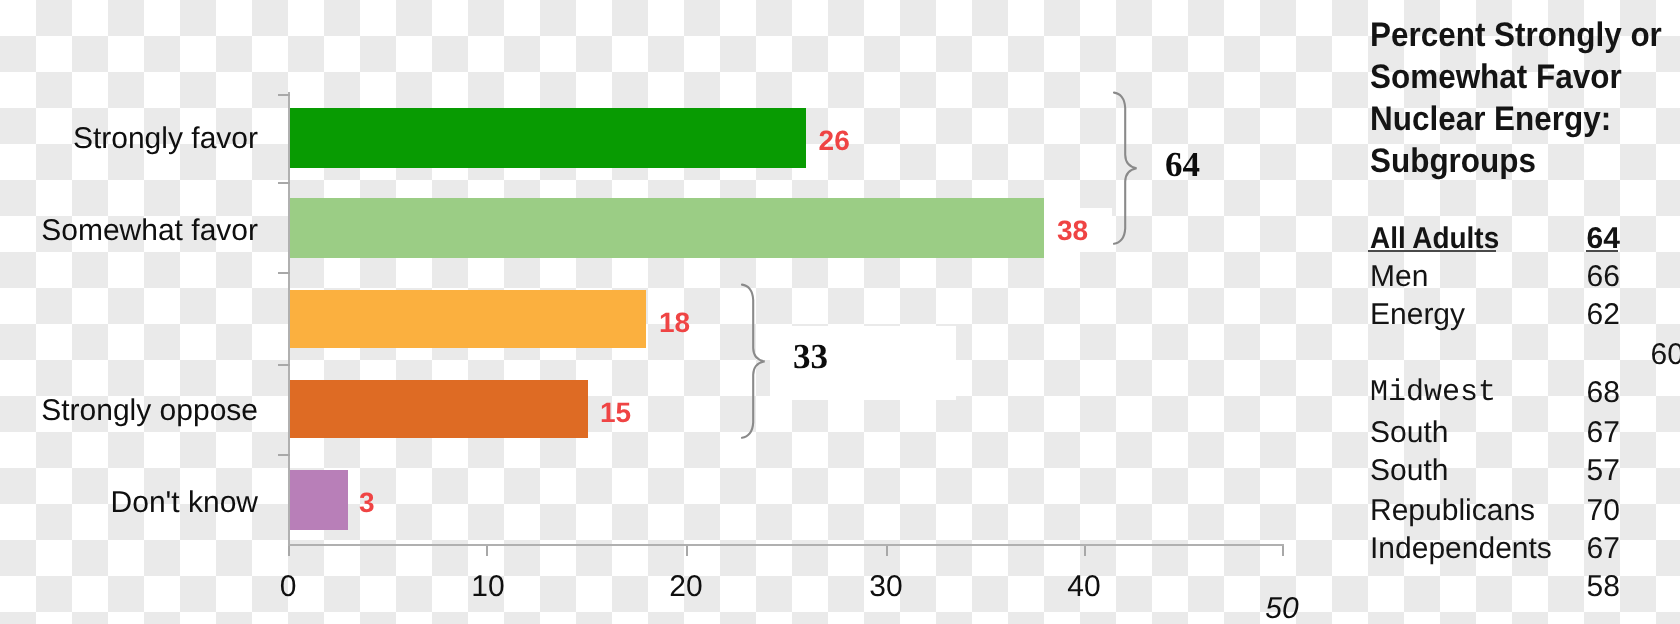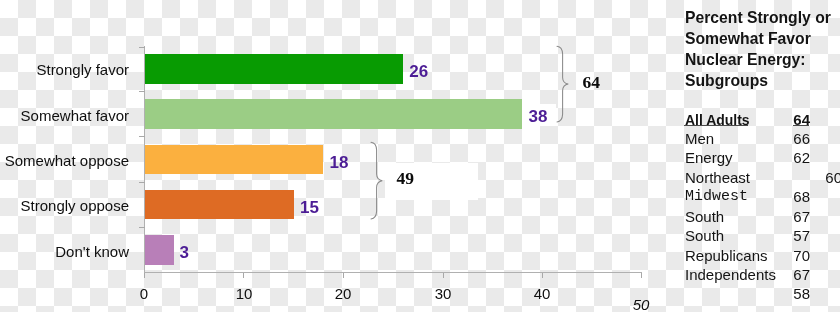--- a/index.html
+++ b/index.html
@@ -7,40 +7,39 @@
     font-family:"Liberation Sans", sans-serif;
     background-color:#ffffff;
     background-image: conic-gradient(#eaeaea 25%, #ffffff 0 50%, #eaeaea 0 75%, #ffffff 0);
     background-size:36px 36px;
     background-position:18px 18px;
   }
   .root{position:absolute;inset:0;opacity:0.999;}
   .abs{position:absolute;}
   .bar{position:absolute;}
   .catlabel{position:absolute;text-align:right;font-size:15px;color:#0f0f0f;white-space:nowrap;}
-  .dlabel{position:absolute;font-size:17px;font-weight:bold;color:#4c1d95;white-space:nowrap;}
+  .dlabel{position:absolute;font-size:14px;font-weight:bold;color:#ef4444;white-space:nowrap;}
   .ticklabel{position:absolute;font-size:15px;color:#0f0f0f;text-align:center;}
   .axis-v{position:absolute;background:#b0b0b0;width:1px;}
   .axis-h{position:absolute;background:#b0b0b0;height:1px;}
   .tick{position:absolute;background:#a8a8a8;}
   .title{position:absolute;font-size:17px;font-weight:bold;color:#141414;line-height:21px;transform:scaleX(0.925);transform-origin:0 0;}
   .srow{position:absolute;font-size:15px;color:#141414;white-space:nowrap;}
   .bracenum{position:absolute;font-family:"Liberation Serif",serif;font-weight:bold;font-size:17.5px;color:#0c0c0c;}
 </style>
 </head>
 <body>
 
 <div class="root">
 
   <div class="abs opaque" style="left:385px;top:163px;width:93px;height:37px;background:#fff;"></div>
   <div class="abs opaque" style="left:521px;top:104px;width:35px;height:22px;background:#fff;"></div>
 
   <div class="catlabel" style="right:711px;top:61px;">Strongly favor</div>
   <div class="catlabel" style="right:711px;top:106.5px;">Somewhat favor</div>
-  <div class="catlabel" style="right:711px;top:151.5px;">Somewhat oppose</div>
   <div class="catlabel" style="right:711px;top:197px;">Strongly oppose</div>
   <div class="catlabel" style="right:711px;top:242.5px;">Don't know</div>
 
   <div class="bar" style="left: 144.4px; top: 54.1px; width: 258.492px; height: 29.5px; background: rgb(8, 155, 2);"></div>
   <div class="bar" style="left: 144.4px; top: 99.38px; width: 377.796px; height: 29.5px; background: rgb(155, 205, 133);"></div>
   <div class="bar" style="left: 144.4px; top: 144.66px; width: 178.956px; height: 29.5px; background: rgb(251, 176, 63);"></div>
   <div class="bar" style="left: 144.4px; top: 189.94px; width: 149.13px; height: 29.5px; background: rgb(222, 107, 36);"></div>
   <div class="bar" style="left: 144.4px; top: 235.22px; width: 29.826px; height: 29.5px; background: rgb(184, 127, 184);"></div>
 
   <div class="dlabel" style="left:409.3px;top:61.5px;">26</div>
@@ -73,31 +72,30 @@
   <div class="ticklabel" style="left:621px;top:296px;width:40px;font-style:italic;">50</div>
 
   <svg class="abs" style="left:556px;top:45px;" width="14" height="80" viewBox="0 0 14 80">
     <path d="M1.0 1.3 C4.0 1.6 6.4 4.2 6.6 9.0 L6.6 32.4 C6.7 36.8 8.8 38.5 12.3 39.1 C8.8 39.7 6.7 41.4 6.6 45.8 L6.6 69.2 C6.4 74.0 4.0 76.6 1.0 76.9" fill="none" stroke="#8a8a8a" stroke-width="1.05" stroke-linecap="round"></path>
   </svg>
   <svg class="abs" style="left:370px;top:141px;" width="14" height="81" viewBox="0 0 14 81">
     <path d="M1.0 1.3 C4.0 1.6 6.4 4.2 6.6 9.0 L6.6 33.0 C6.7 37.4 8.8 39.1 12.3 39.7 C8.8 40.3 6.7 42.0 6.6 46.4 L6.6 70.2 C6.4 75.0 4.0 77.6 1.0 77.9" fill="none" stroke="#8a8a8a" stroke-width="1.05" stroke-linecap="round"></path>
   </svg>
 
   <div class="bracenum" style="left:582.5px;top:72px;">64</div>
-  <div class="bracenum" style="left:396.5px;top:168px;">49</div>
+  <div class="bracenum" style="left:396.5px;top:168px;">33</div>
 
   <div class="title" style="left:685px;top:6.5px;width:160px;">Percent Strongly or Somewhat Favor Nuclear Energy: Subgroups</div>
 
   <div class="srow" style="left:685px;top:110.6px;font-weight:bold;transform:scaleX(0.93);transform-origin:0 0;">All Adults</div>
   <div class="srow srow-val" style="left:793.3px;top:110.6px;font-weight:bold;">64</div>
   <div class="srow" style="left:685px;top:130.0px;">Men</div>
   <div class="srow srow-val" style="left:793.3px;top:130.0px;">66</div>
   <div class="srow" style="left:685px;top:149.4px;">Energy</div>
   <div class="srow srow-val" style="left:793.3px;top:149.4px;">62</div>
-  <div class="srow" style="left:685px;top:168.8px;">Northeast</div>
   <div class="srow srow-val" style="left:793.3px;top:168.8px;padding-left:32px;">60</div>
   <div class="srow" style="left:685px;top:188.2px;font-family:Liberation Mono, monospace;">Midwest</div>
   <div class="srow srow-val" style="left:793.3px;top:188.2px;">68</div>
   <div class="srow" style="left:685px;top:207.6px;">South</div>
   <div class="srow srow-val" style="left:793.3px;top:207.6px;">67</div>
   <div class="srow" style="left:685px;top:227.1px;">South</div>
   <div class="srow srow-val" style="left:793.3px;top:227.1px;">57</div>
   <div class="srow" style="left:685px;top:246.5px;">Republicans</div>
   <div class="srow srow-val" style="left:793.3px;top:246.5px;">70</div>
   <div class="srow" style="left:685px;top:265.9px;">Independents</div>

